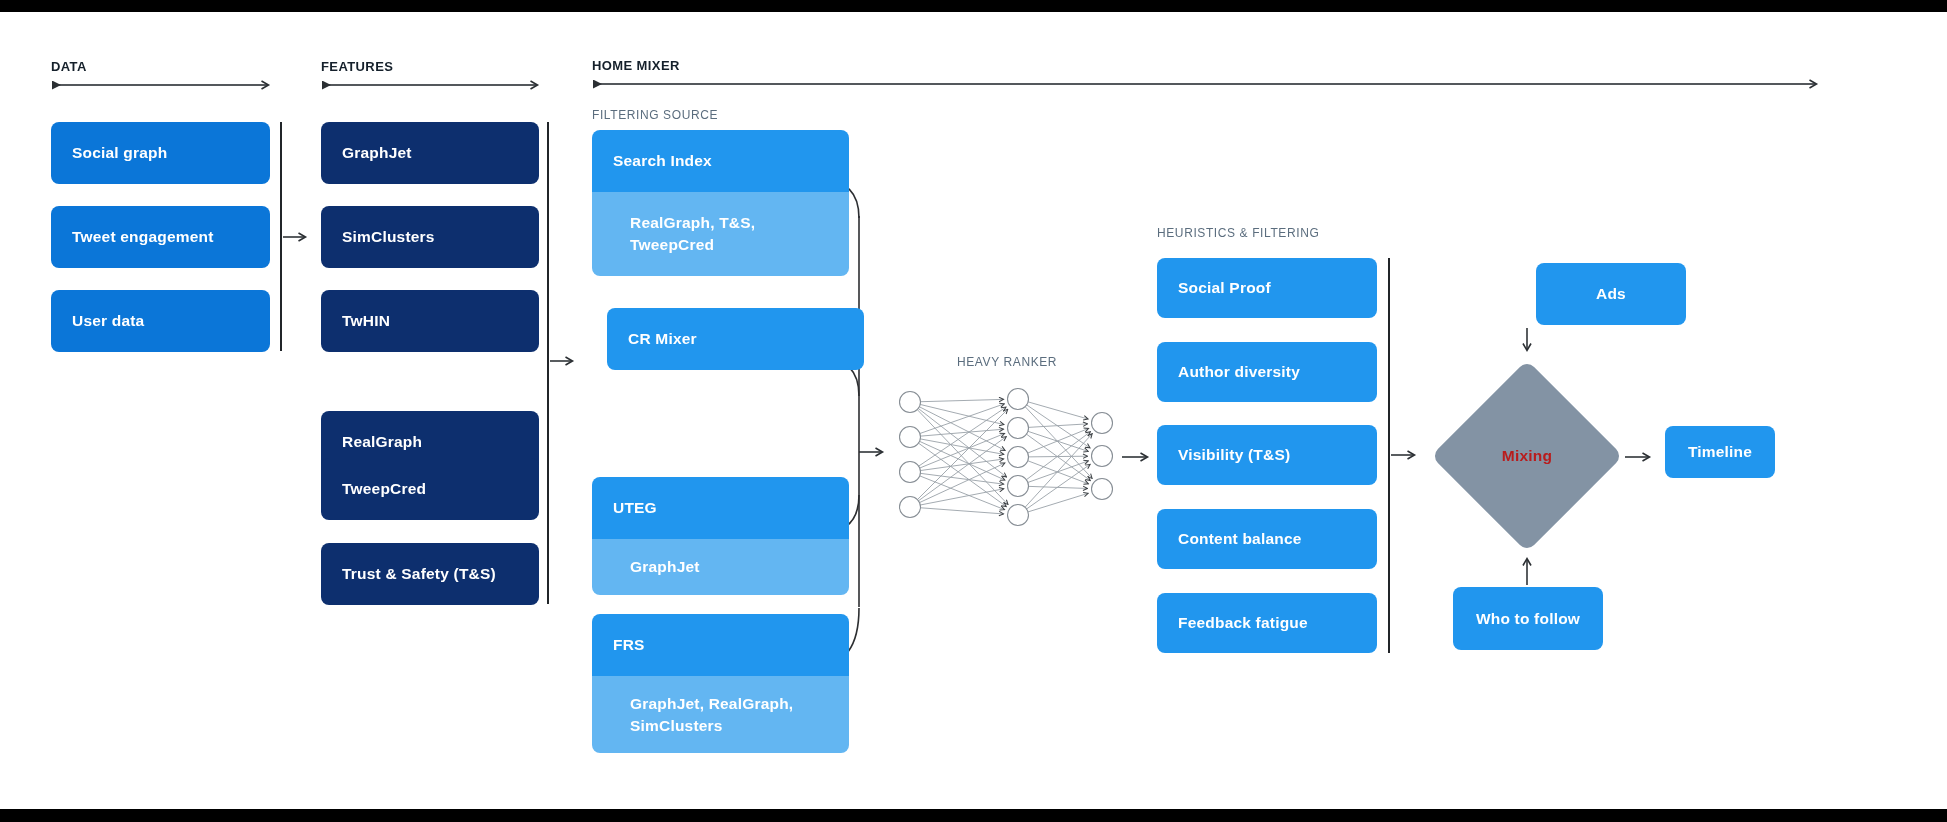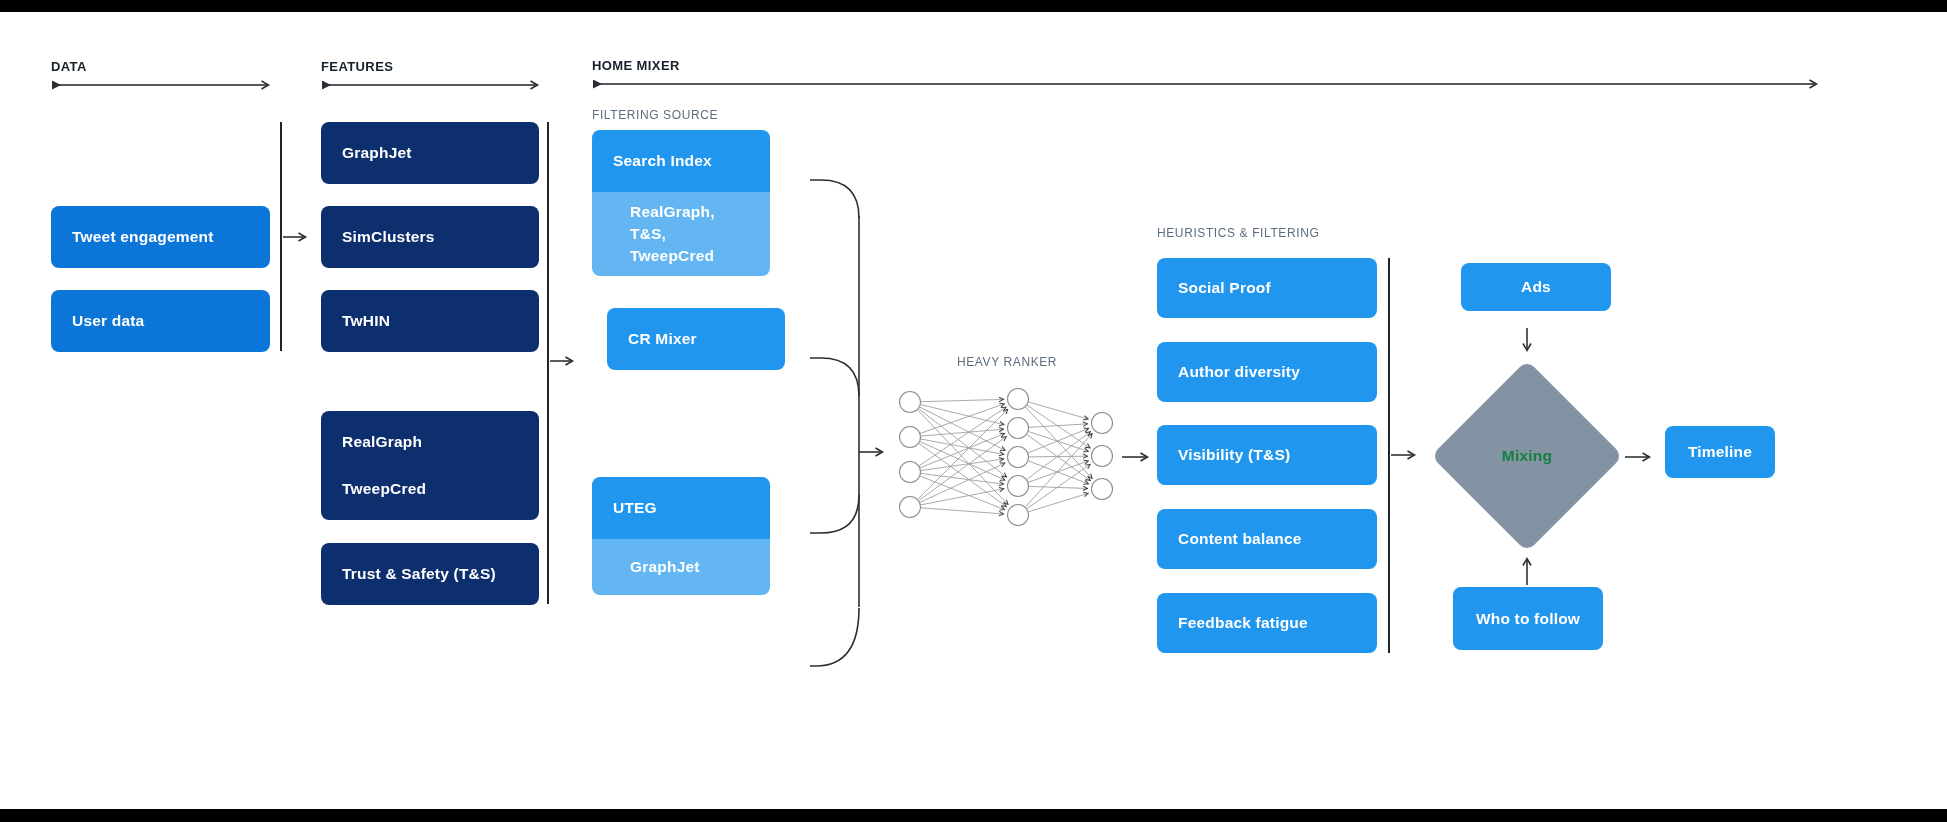--- a/index.html
+++ b/index.html
@@ -11,33 +11,33 @@
 
   .col-header{position:absolute;font-size:13px;font-weight:700;color:#15202b;letter-spacing:.4px;}
   .sub-header{position:absolute;font-size:12px;font-weight:400;color:#5b6d7e;letter-spacing:.6px;}
 
   .box{position:absolute;border-radius:8px;color:#fff;display:flex;align-items:center;
        padding:0 21px;font-size:15.5px;font-weight:600;letter-spacing:.2px;box-sizing:border-box;}
   .blue{background:#0b76d8;left:51px;width:219px;height:62px;}
   .navy{background:#0d2f6e;left:321px;width:218px;height:62px;}
   .hbox{background:#2196ee;left:1157px;width:220px;height:60px;}
 
-  .cand{position:absolute;left:592px;width:178px;border-radius:8px;overflow:hidden;}
+  .cand{position:absolute;left:592px;width:257px;border-radius:8px;overflow:hidden;}
   .cand .head{background:#2196ee;height:62px;display:flex;align-items:center;
               padding:0 21px;color:#fff;font-size:15.5px;font-weight:600;letter-spacing:.2px;}
   .cand .src{background:#63b6f2;display:flex;align-items:center;
              padding:0 38px;color:#fff;font-size:15.5px;font-weight:600;line-height:1.4;letter-spacing:.2px;box-sizing:border-box;}
   .cand .src span{display:block;max-width:164px;}
 
   .cbox{justify-content:center;text-align:center;padding:0;}
 
   .diamond{position:absolute;left:1459px;top:388px;width:136px;height:136px;
            background:#8393a4;transform:rotate(45deg);border-radius:10px;}
   .diamond-label{position:absolute;left:1459px;top:388px;width:136px;height:136px;
-           display:flex;align-items:center;justify-content:center;color:#15803d;
+           display:flex;align-items:center;justify-content:center;color:#b91c1c;
            font-size:15.5px;font-weight:600;letter-spacing:.2px;}
 
   svg.overlay{position:absolute;left:0;top:0;pointer-events:none;}
   .harrow{stroke:#54585c;stroke-width:2;}
   .sep{stroke:#212529;stroke-width:2;}
   .farrow{stroke:#3c4044;stroke-width:1.7;fill:none;}
   .curve{stroke:#2c2e31;stroke-width:1.6;fill:none;}
   .nn-edge{stroke:#9aa1a8;stroke-width:.9;}
   .nn-node{fill:#ffffff;stroke:#878e95;stroke-width:1.1;}
 </style>
@@ -137,20 +137,21 @@
   </svg>
 
   <div class="col-header" style="left:51px;top:59px;">DATA</div>
   <div class="col-header" style="left:321px;top:59px;">FEATURES</div>
   <div class="col-header" style="left:592px;top:58px;">HOME MIXER</div>
 
   <div class="sub-header" style="left:592px;top:108px;">FILTERING SOURCE</div>
   <div class="sub-header" style="left:957px;top:355px;">HEAVY RANKER</div>
   <div class="sub-header" style="left:1157px;top:226px;">HEURISTICS &amp; FILTERING</div>
 
+  <div class="box blue" style="top:122px;">Social graph</div>
   <div class="box blue" style="top:206px;">Tweet engagement</div>
   <div class="box blue" style="top:290px;">User data</div>
 
   <div class="box navy" style="top:122px;">GraphJet</div>
   <div class="box navy" style="top:206px;">SimClusters</div>
   <div class="box navy" style="top:290px;">TwHIN</div>
   <div class="box navy" style="top:374px;margin-top:37px;">RealGraph</div>
   <div class="box navy" style="top:458px;">TweepCred</div>
   <div class="box navy" style="top:543px;">Trust &amp; Safety (T&amp;S)</div>
 
@@ -162,26 +163,32 @@
   </div>
   <div class="cand" style="top:308px;margin-left:15px;">
     <div class="head">CR Mixer</div>
   </div>
   <div class="cand" style="top:477px;">
     <div class="head">UTEG</div>
     <div class="src" style="height:56px;">
         <span>GraphJet</span>
       </div>
   </div>
+  <div class="cand" style="top:614px;">
+    <div class="head">FRS</div>
+    <div class="src" style="height:77px;">
+        <span>GraphJet, RealGraph, SimClusters</span>
+      </div>
+  </div>
 
   <div class="box hbox" style="top:258px;">Social Proof</div>
   <div class="box hbox" style="top:342px;">Author diversity</div>
   <div class="box hbox" style="top:425px;">Visibility (T&amp;S)</div>
   <div class="box hbox" style="top:509px;">Content balance</div>
   <div class="box hbox" style="top:593px;">Feedback fatigue</div>
 
-  <div class="box cbox" style="left:1461px;top:263px;width:150px;height:48px;background:#2196ee;">Ads</div>
+  <div class="box cbox" style="left:1536px;top:263px;width:150px;height:62px;background:#2196ee;">Ads</div>
   <div class="diamond"></div>
   <div class="diamond-label">Mixing</div>
   <div class="box cbox" style="left:1453px;top:587px;width:150px;height:63px;background:#2196ee;">Who to follow</div>
   <div class="box cbox" style="left:1665px;top:426px;width:110px;height:52px;background:#2196ee;">Timeline</div>
 
 </div>
 
 </body></html>

